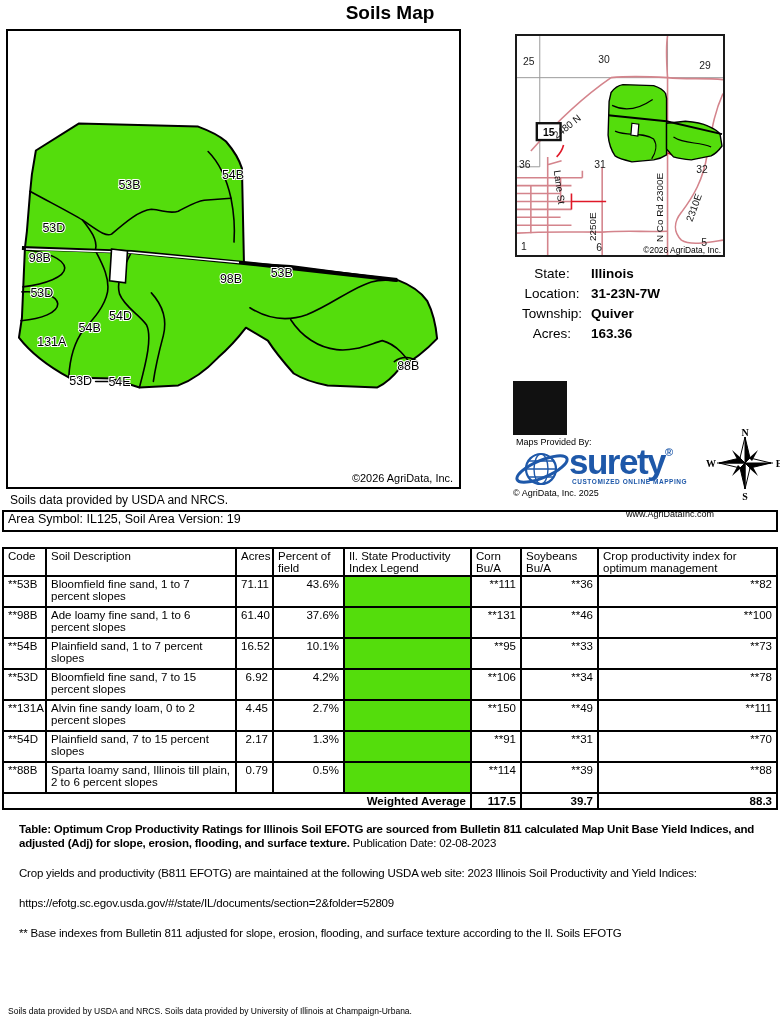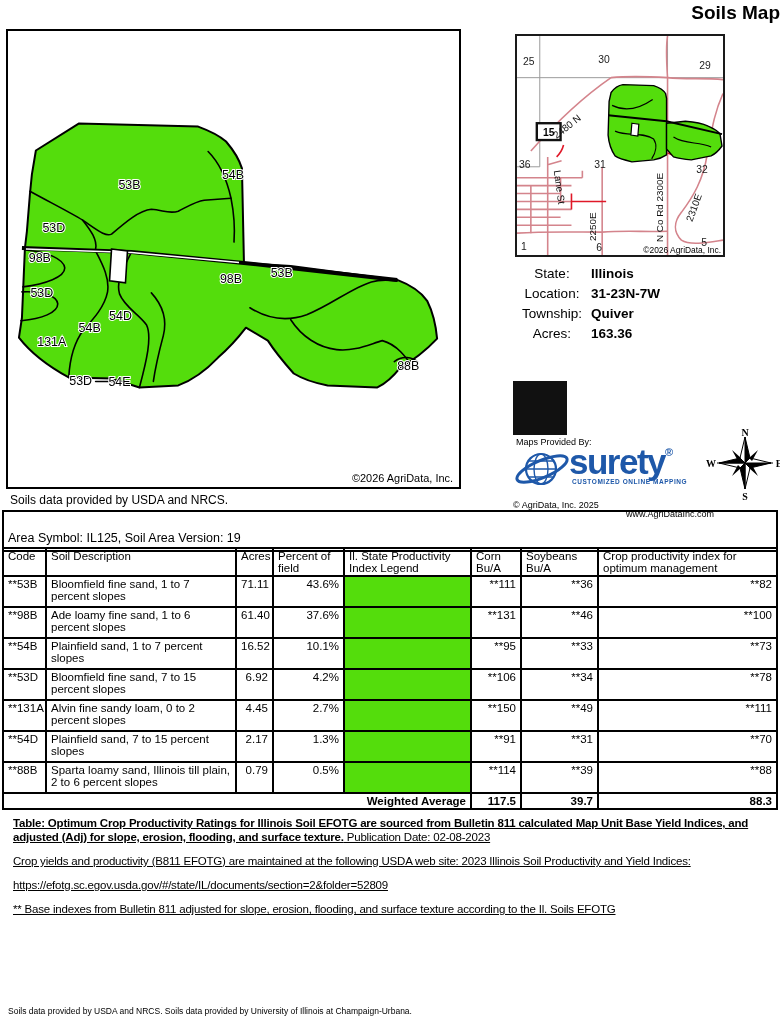--- a/index.html
+++ b/index.html
@@ -1,58 +1,58 @@
 <!DOCTYPE html>
 <html style="--green: #54dd0c; --blue: #1e58a9;"><head>
 <meta charset="utf-8">
 <style>
   :root { --green:#54dd0c; --blue:#1e58a9; --road:#d4848c; --red:#e01828; }
   * { box-sizing:border-box; }
   html,body { margin:0; padding:0; }
   body { width:780px; height:1024px; position:relative; background:#fff;
          font-family:"Liberation Sans",sans-serif; color:#000; overflow:hidden; }
   .abs { position:absolute; }
-  #title { left:0; right:0; top:2px; text-align:right; font-size:19px; font-weight:bold; }
+  #title { left:0; right:0; top:2px; text-align:center; font-size:19px; font-weight:bold; }
   #main-map-frame { left:6px; top:29px; width:455px; height:460px; border:2px solid #000; }
   #locator-frame { left:515px; top:34px; width:210px; height:223px; border:2px solid #1a1a1a; }
   .map-label { font-size:12.5px; fill:#000; text-anchor:middle;
                paint-order:stroke; stroke:#ffffff; stroke-width:2px; font-family:"Liberation Sans",sans-serif; }
   .map-copy { font-size:11px; fill:#000; text-anchor:end; font-family:"Liberation Sans",sans-serif; }
   .sec-num { font-size:10.5px; fill:#222; font-family:"Liberation Sans",sans-serif; }
   .road-lbl { font-size:10px; fill:#111; font-family:"Liberation Sans",sans-serif; }
   .loc-copy { font-size:8.5px; fill:#000; text-anchor:end; font-family:"Liberation Sans",sans-serif; }
   #info-panel { left:513px; top:266px; width:216px; }
   .info-row { display:flex; font-size:13.5px; margin-bottom:5px;text-align:center; }
   .info-row .lbl { width:78px; }
   .info-row .val { font-weight:bold; }
   #thumb { left:513px; top:381px; width:54px; height:54px; background:#111; }
   #maps-provided { left:516px; top:437px; font-size:9px; }
   #globe { left:514px; top:450px; }
   #wordmark { left:569px; top:444px; font-size:35px; font-weight:bold; color:var(--blue);
               letter-spacing:-1.5px; line-height:1; }
   #wordmark sup { font-size:11px; letter-spacing:0; vertical-align:18px; }
   #tagline { left:572px; top:478px; font-size:6.5px; font-weight:bold; letter-spacing:0.55px; color:var(--blue); }
-  #agridata-c { left:513px; top:500px; font-size:9px; }
+  #agridata-c { left:513px; top:488px; font-size:9px; }
   #agridata-w { left:626px; top:509px; font-size:9px; }
   #compass { left:704px; top:428px; }
   .compass-lbl { font-size:10px; font-weight:bold; font-family:"Liberation Serif",serif; text-anchor:middle; fill:#000; }
   #soils-note { left:10px; top:493px; font-size:12px; }
   #area-bar { left:2px; top:510px; width:776px; height:22px; border:2px solid #000;
-              font-size:12.5px; padding:19px 4px; }
+              font-size:12.5px; padding:0 4px; }
   #soil-table { left:2px; top:547px; width:776px; border-collapse:collapse; table-layout:fixed;
                 font-size:11.5px; }
   #soil-table th, #soil-table td { border:2px solid #000; padding:1px 4px; vertical-align:top;
                 text-align:left; font-weight:normal; overflow:hidden; }
   #soil-table tbody td { height:31px; }
   #soil-table .num { text-align:right; }
   #soil-table .legend { background:var(--green); }
   #soil-table .wa td { height:15px; font-weight:bold; }
   #soil-table .wa .wa-label { text-align:right; }
   #footnotes { left:3px; top:806px; width:775px; font-size:11.5px; line-height:14px; letter-spacing:-0.2px; }
-  #footnotes p { margin:10px;text-decoration:underline; }
+  #footnotes p { margin:16px; }
   #footnotes .b { font-weight:bold; }
   #bottom-note { left:8px; top:1006px; font-size:8.5px; }
 </style>
 </head>
 <body>
 
 <div class="abs" id="title">Soils Map</div>
 
 <div class="abs" id="main-map-frame">
   <svg width="451" height="456" viewBox="0 0 453 458">

